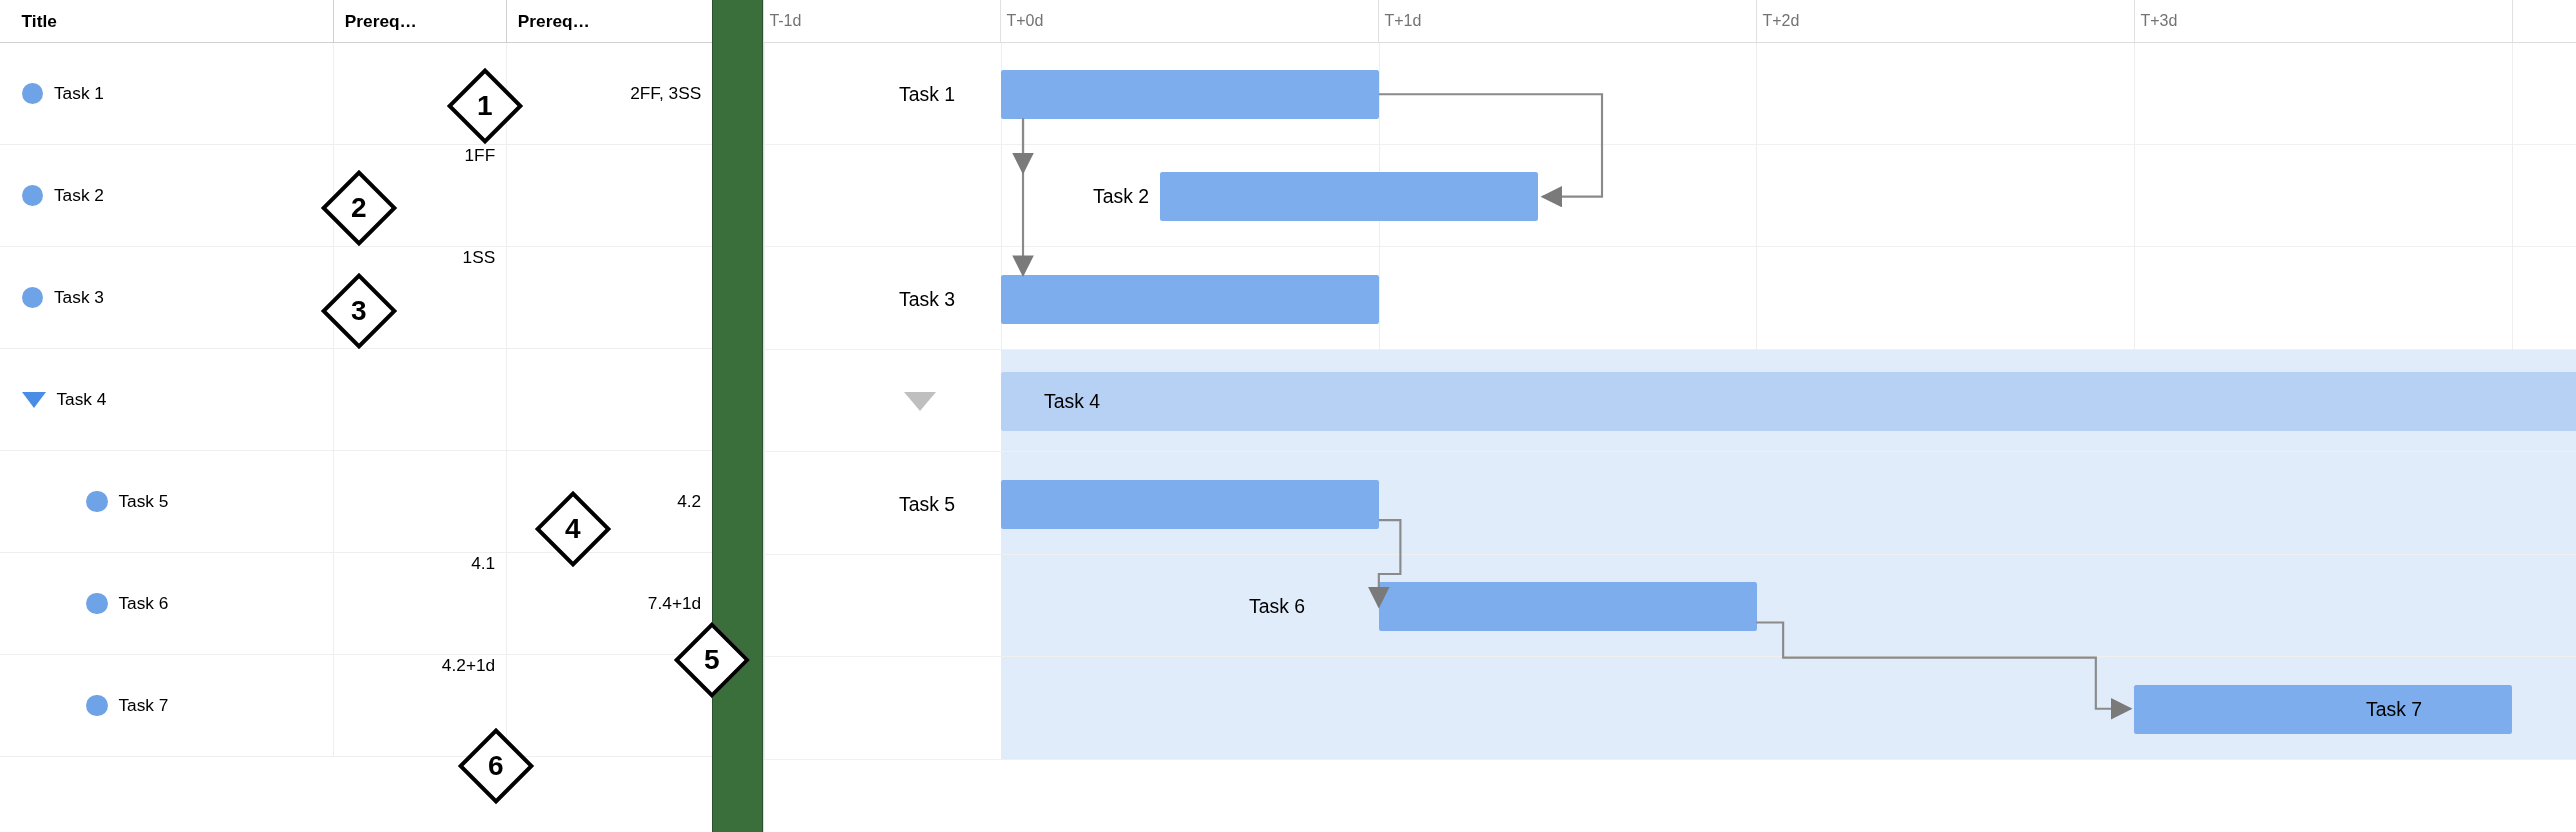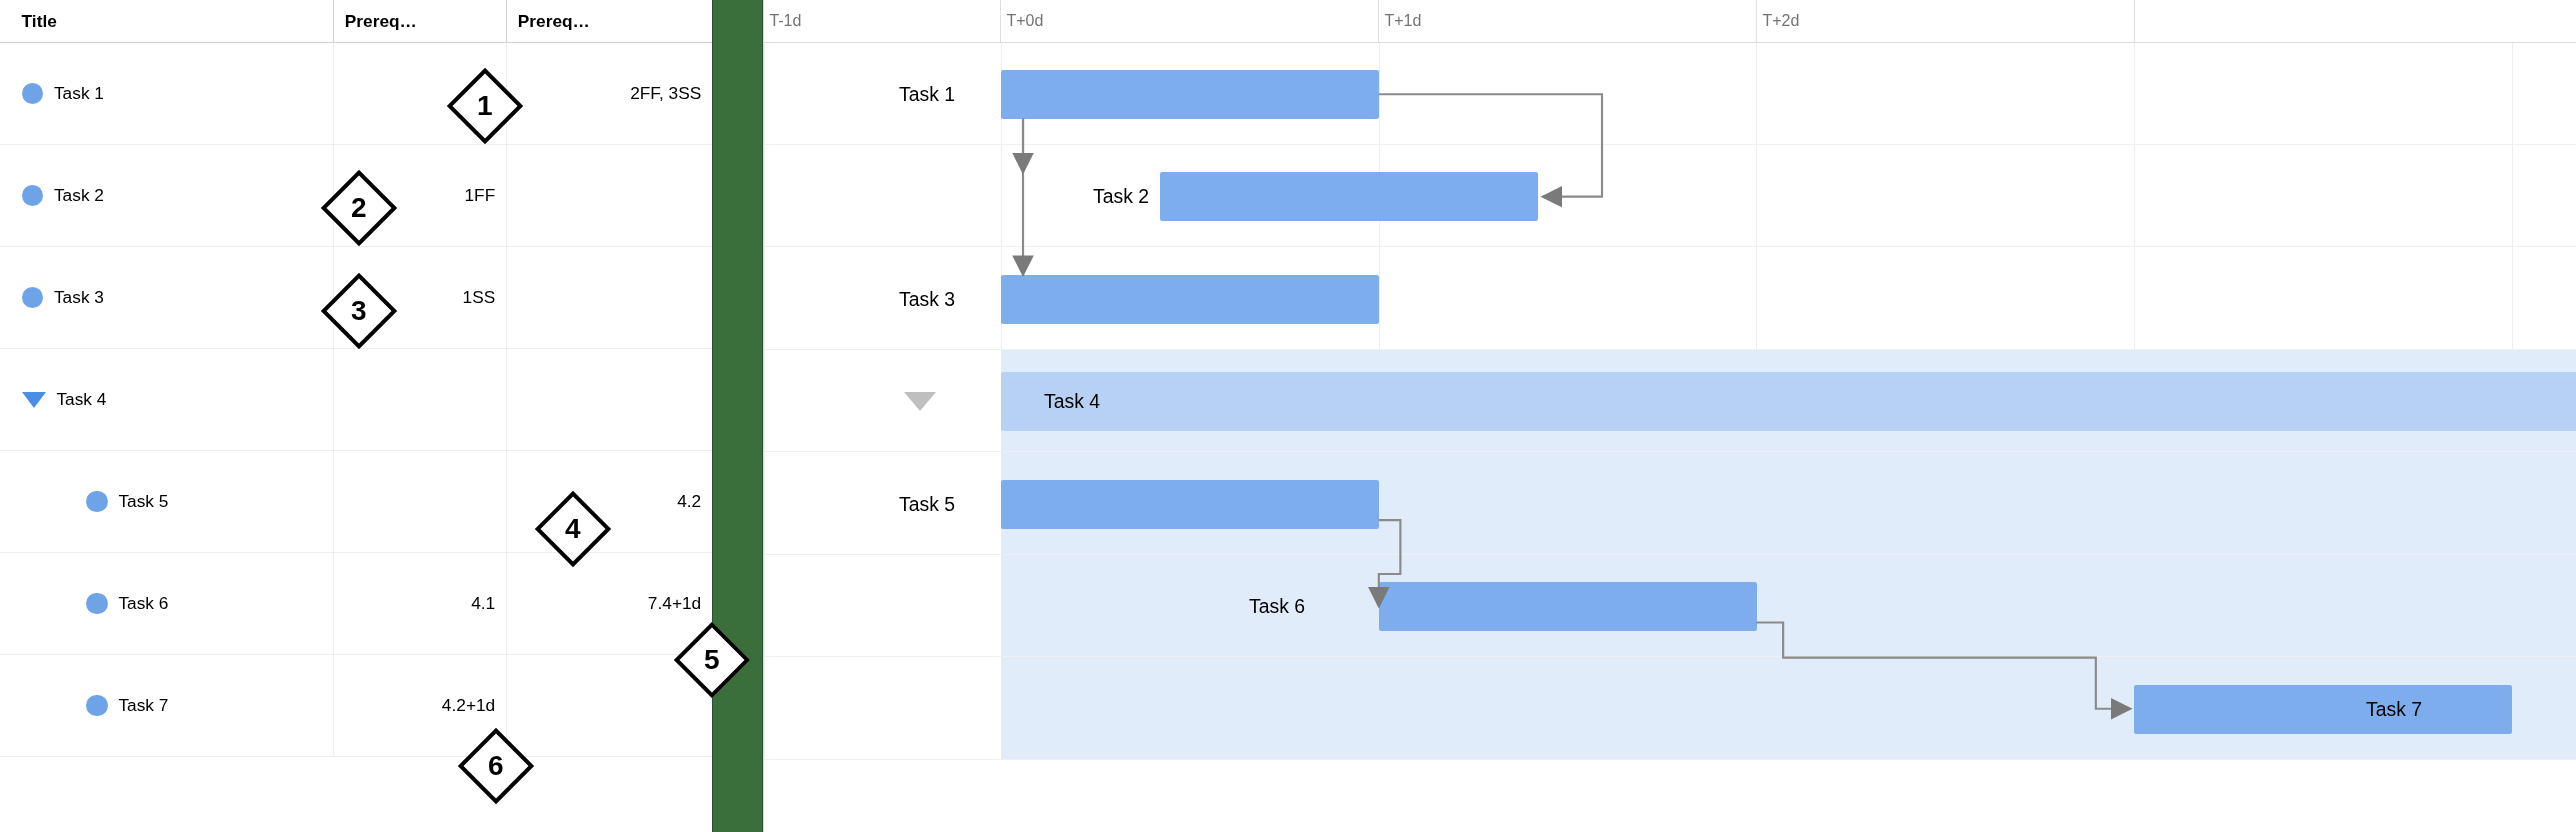--- a/index.html
+++ b/index.html
@@ -33,21 +33,21 @@
   .col-title  { width: 334px; padding-left: 21.6px; border-right: 1.1px solid #d0d0d0; height:100%; display:flex; align-items:center;}
   .col-prereq { width: 173px; padding-left: 10.8px; border-right: 1.1px solid #d0d0d0; height:100%; display:flex; align-items:center;}
   .col-depend { width: 205px; padding-left: 10.8px; height:100%; display:flex; align-items:center;}
   .grid-row {
     display: flex;
     height: 102px;
     align-items: center;
     border-bottom: 0.5px solid #eee;
   }
   .cell-title { width: 334px; padding-left: 21.6px; display:flex; align-items:center; gap:10.8px; border-right:0.5px solid #eee; height:100%;}
-  .cell-prereq{ width: 173px; padding-left: 10.8px; display:flex; align-items:center; justify-content:flex-end; padding-right:10.8px; border-right:0.5px solid #eee; height:100%;}
+  .cell-prereq{ width: 173px; padding-left: 10.8px; display:flex; align-items:flex-start; justify-content:flex-end; padding-right:10.8px; border-right:0.5px solid #eee; height:100%;}
   .cell-depend{ width: 205px; padding-left: 10.8px; display:flex; align-items:center; justify-content:flex-end; padding-right:10.8px; height:100%;}
   .cell-title.child { padding-left: 86px; }
   .bullet {
     width: 21.6px; height: 21.6px; border-radius: 50%;
     background: #6ea3e8; flex:0 0 21.6px;
   }
   .disclosure {
     width:0;height:0;
     border-left:12px solid transparent;
     border-right:12px solid transparent;
@@ -279,20 +279,23 @@
           <span>T-1d</span>
         </div>
         <div class="time-col">
           <span>T+0d</span>
         </div>
         <div class="time-col">
           <span>T+1d</span>
         </div>
         <div class="time-col">
           <span>T+2d</span>
+        </div>
+        <div class="time-col">
+          <span>T+3d</span>
         </div>
       </div>
     <div class="gantt-body" id="gantt-body" style="height: 717px;">
       <div class="gantt-grid-lines" id="gantt-vlines" style="height: 717px;">
           <div class="vline" style="left: 0px;"></div>
           <div class="vline" style="left: 237px;"></div>
           <div class="vline" style="left: 615px;"></div>
           <div class="vline" style="left: 992px;"></div>
           <div class="vline" style="left: 1370px;"></div>
           <div class="vline" style="left: 1748px;"></div>

